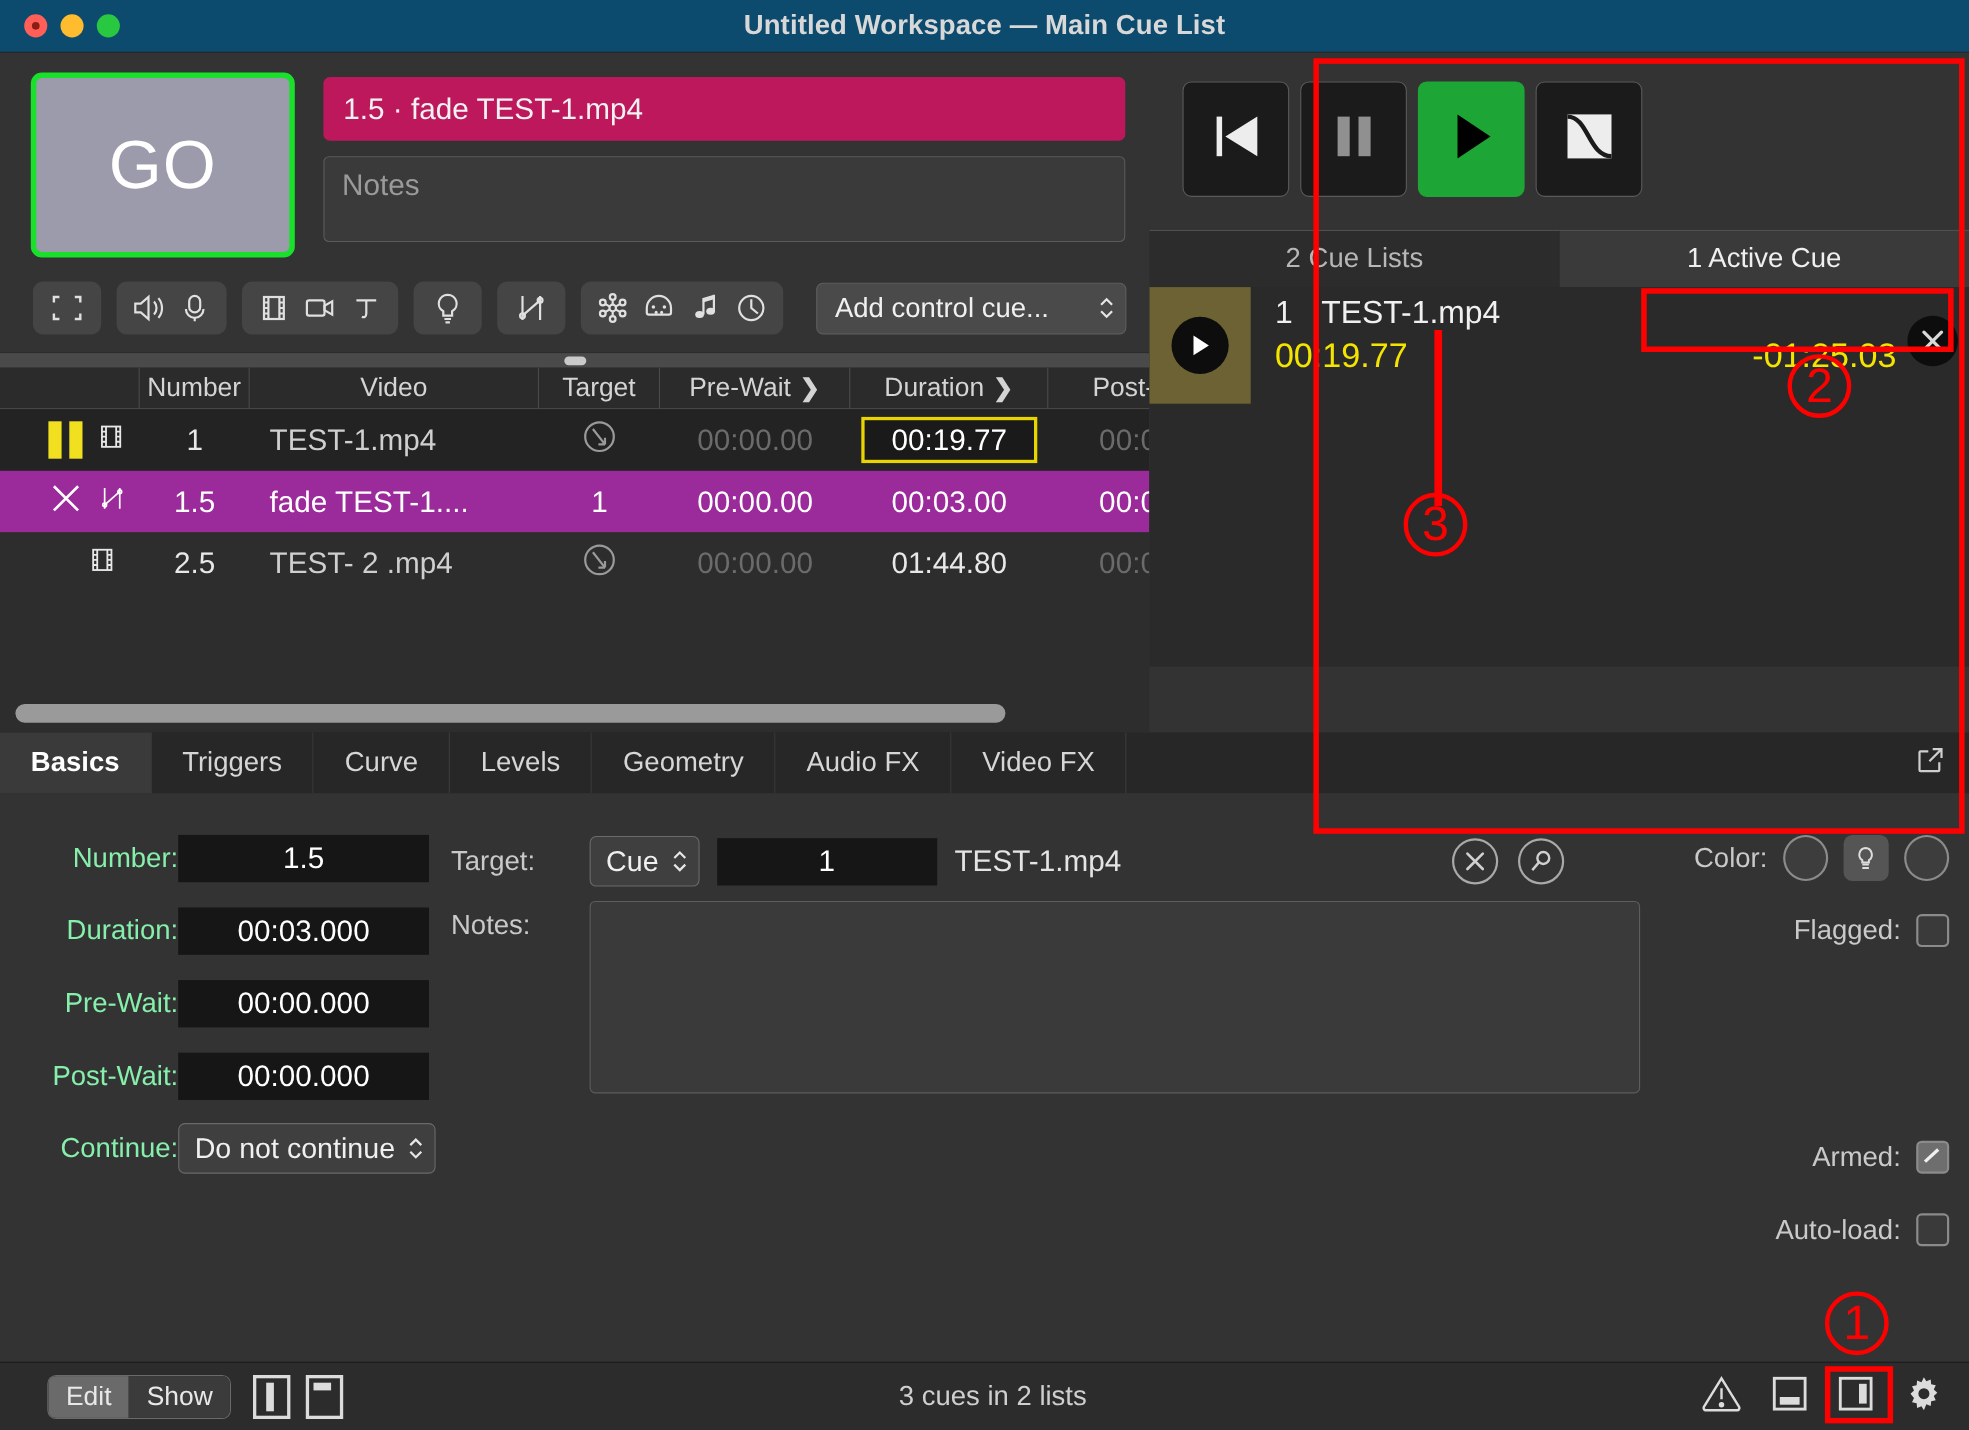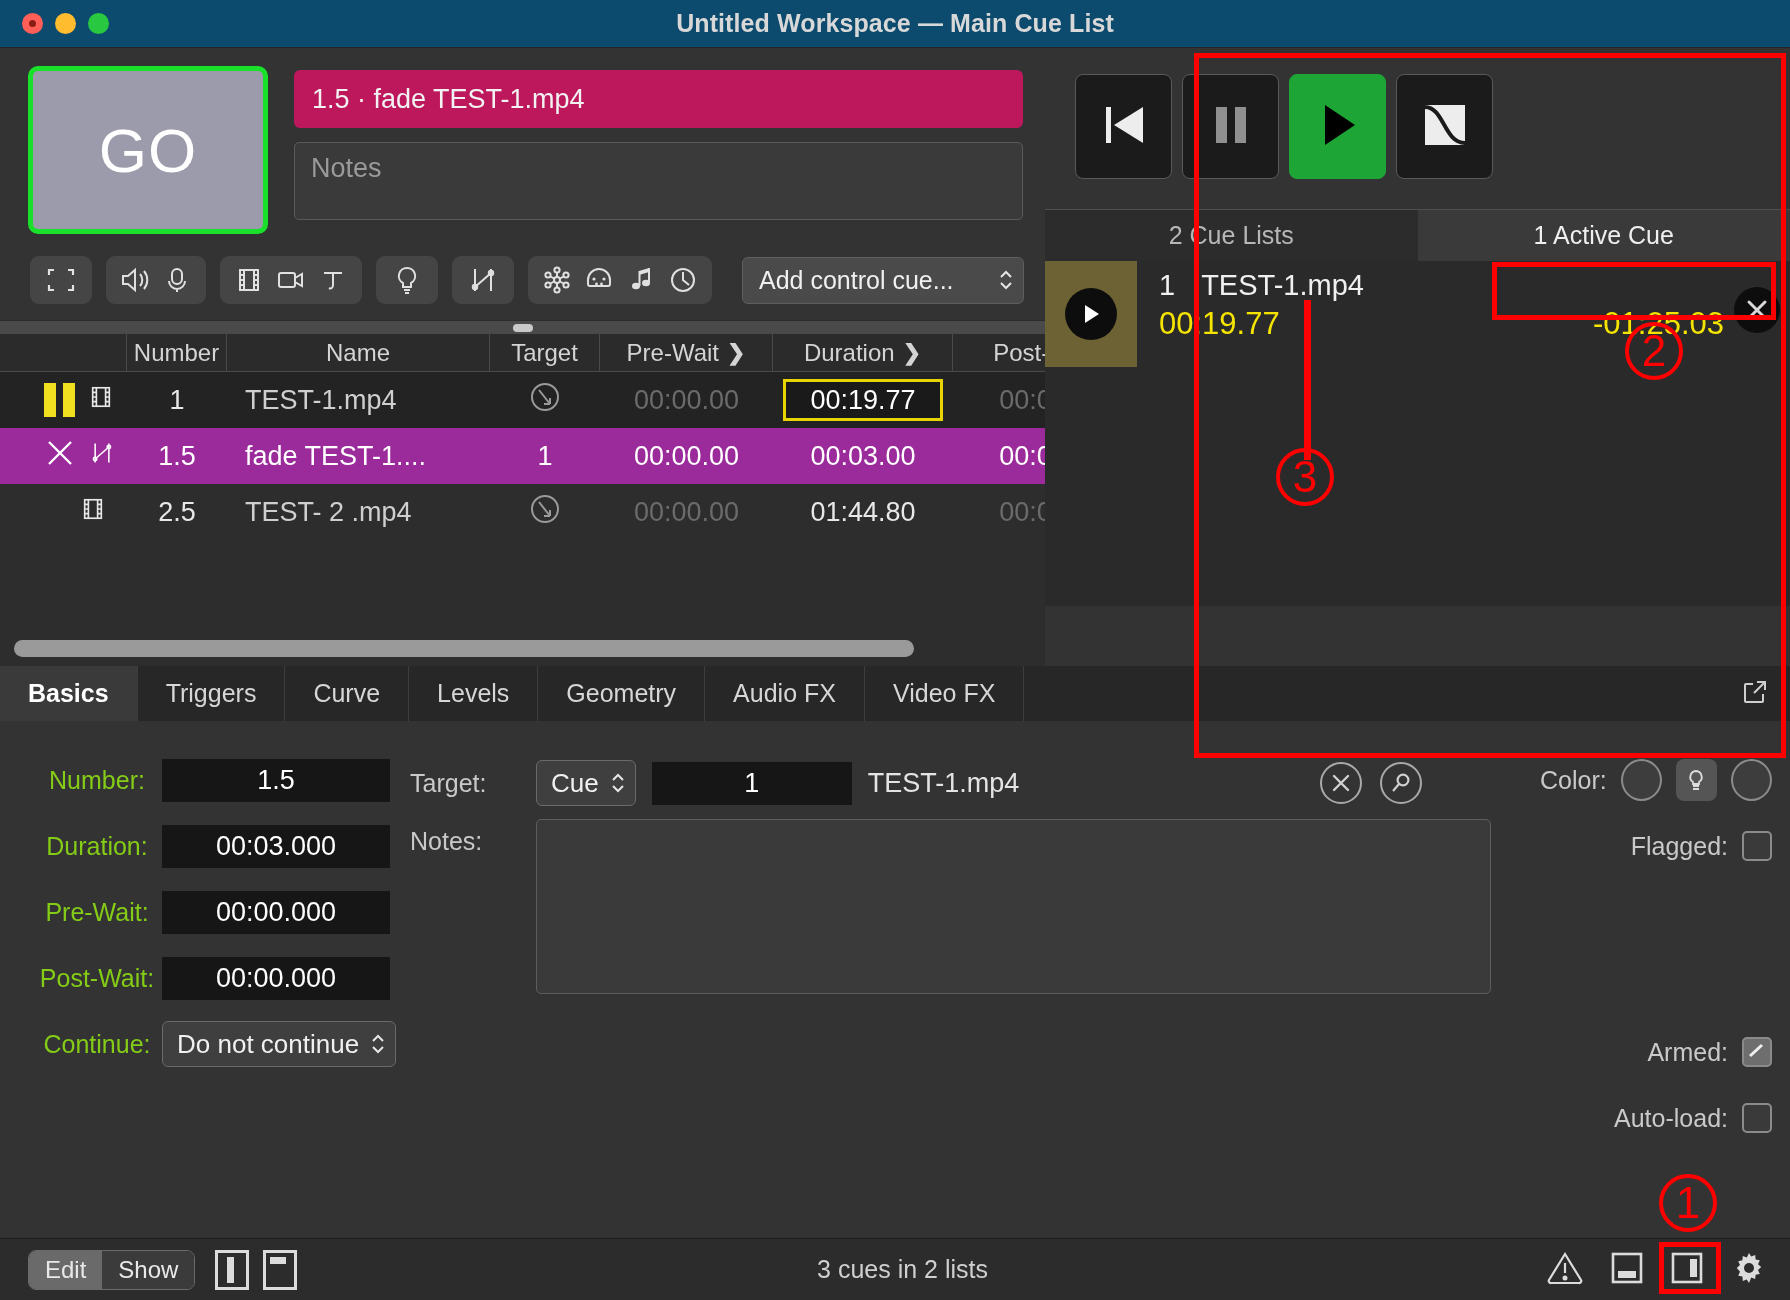--- a/index.html
+++ b/index.html
@@ -191,21 +191,21 @@
     display:flex; align-items:center; justify-content:center;
     padding: 0 28px; color:#d6d6d6; font-size: 25px;
     border-right: 1px solid #3d3d3d; background:#272727;
   }
   .itab.active { background:#3a3a3a; color:#ffffff; font-weight: bold; }
   .popout { margin-left:auto; display:flex; align-items:center; padding-right: 22px; }
 
   .insp-body { flex:1; display:flex; padding: 26px 0 0 0; position: relative; }
   .col-a { width: 400px; flex: 0 0 400px; padding-left: 32px; }
   .frow { display:flex; align-items:center; height: 66px; }
-  .flabel { width: 130px; color:#84cc16; font-size: 25px; text-align: center; }
+  .flabel { width: 130px; color:#86efac; font-size: 25px; text-align: right; }
   .finput {
     width: 228px; height: 43px; background:#161616;
     display:flex; align-items:center; justify-content:center;
     color:#fff; font-size: 27px;
   }
   .fselect {
     height: 46px; background:#3f3f3f; border:1px solid #6a6a6a; border-radius:6px;
     display:flex; align-items:center; padding: 0 36px 0 14px; color:#f0f0f0; font-size:26px;
     position: relative;
   }
@@ -240,21 +240,21 @@
   .swatch.mid { border-radius: 8px; background:#555; border: none; display:flex; align-items:center; justify-content:center;}
   .chk { width: 30px; height: 30px; border: 2px solid #8b8b8b; border-radius: 5px; background: #3a3a3a;}
   .chk.on { background:#6e6e6e; }
 
   
   .statusbar {
     height: 62px; flex: 0 0 62px; background: #2c2c2c;
     border-top: 1px solid #1c1c1c;
     display:flex; align-items:center; padding: 0 22px 0 28px; position: relative;
   }
-  .segctl { display:flex; border-radius: 8px; overflow:hidden; border: 1px solid #6a6a6a; height: 40px; }
+  .segctl { display:flex; border-radius: 8px; overflow:hidden; border: 1px solid #6a6a6a; height: 40px; margin-left: 15px; }
   .segctl div { display:flex; align-items:center; padding: 0 16px; color:#e8e8e8; font-size: 24px; background:#3b3b3b;}
   .segctl div.on { background:#6a6a6a; }
   .sb-icons { display:flex; gap: 14px; margin-left: 20px; }
   .sb-sq { width: 34px; height: 40px; border: 3px solid #dcdcdc; display:flex; }
   .status-text {
     position:absolute; left:0; right:0; text-align:center; color:#cfcfcf; font-size:25px; pointer-events:none;padding-left:15px;
   }
   .sb-right { margin-left:auto; display:flex; align-items:center; gap: 26px; }
 
   
@@ -433,21 +433,21 @@
           </span>
         </div>
       </div>
 
       <div class="split-handle"></div>
 
       <div class="table-wrap">
         <div class="thead">
           <div class="th c-status"></div>
           <div class="th c-number">Number</div>
-          <div class="th c-name">Name</div>
+          <div class="th c-name">Video</div>
           <div class="th c-target">Target</div>
           <div class="th c-pre">
             <span>Pre-Wait</span>
             <span class="arr">❯</span>
           </div>
           <div class="th c-dur">
             <span>Duration</span>
             <span class="arr">❯</span>
           </div>
           <div class="th c-post">Post-W</div>

